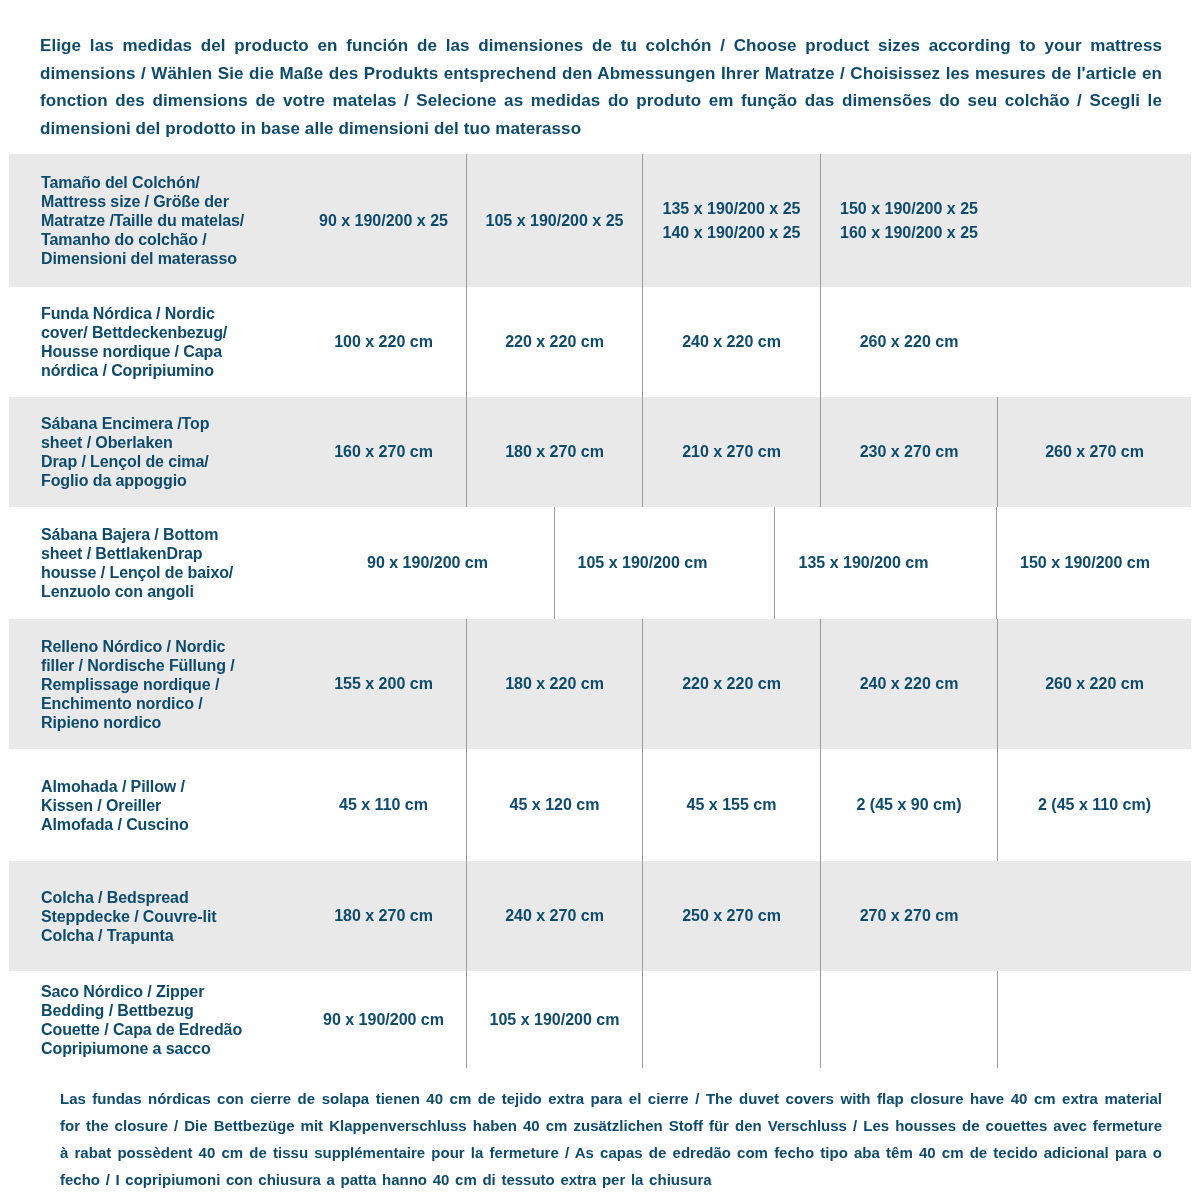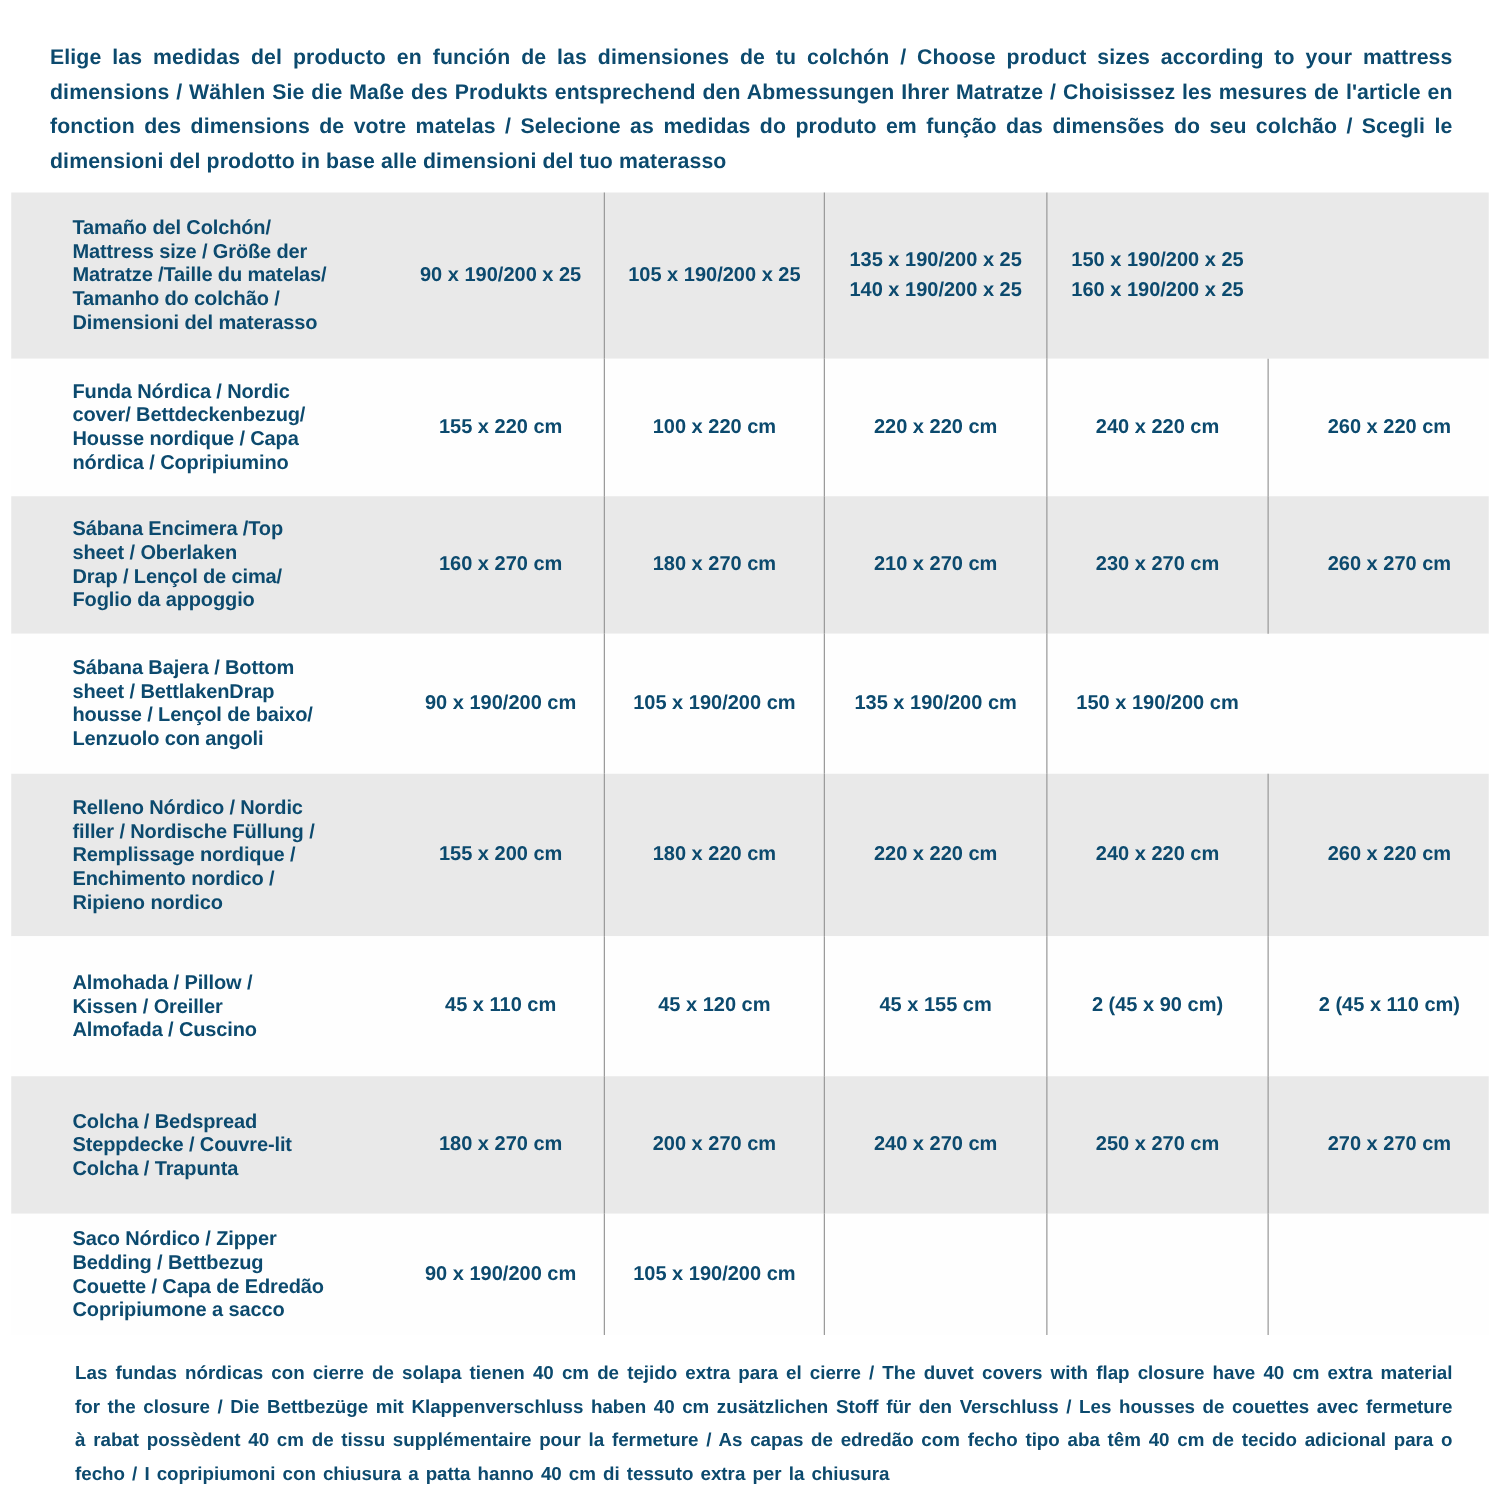--- a/index.html
+++ b/index.html
@@ -19,28 +19,27 @@
     text-align:justify;
     letter-spacing:0.1px;
   }
   .size-table{
     margin:4px 9px 0 9px;
   }
   .trow{
     display:grid;
     grid-template-columns:292px 165px 176px 178px 177px 194px;
     box-sizing:border-box;
-    padding-left:17px;
   }
   .trow:nth-child(odd){background:#e9e9e9;}
   .trow:nth-child(even){background:#fefefe;}
   .trow:nth-child(1){height:133px;}
   .trow:nth-child(2){height:110px;}
   .trow:nth-child(3){height:110px;}
-  .trow:nth-child(4){height:112px;}
+  .trow:nth-child(4){height:112px;gap:44px;}
   .trow:nth-child(5){height:130px;}
   .trow:nth-child(6){height:112px;}
   .trow:nth-child(7){height:110px;}
   .trow:nth-child(8){height:97px;}
   .label-cell{
     display:flex;align-items:center;
     padding-left:32px;padding-right:6px;
     box-sizing:border-box;
   }
   .label-cell span{
@@ -93,21 +92,20 @@
 160 x 190/200 x 25</div>
     </div>
 
     <div class="trow">
       <div class="label-cell">
         <span>Funda Nórdica / Nordic
 cover/ Bettdeckenbezug/
 Housse nordique / Capa
 nórdica / Copripiumino</span>
       </div>
-      <div class="value-cell">155 x 220 cm</div>
       <div class="value-cell">100 x 220 cm</div>
       <div class="value-cell">220 x 220 cm</div>
       <div class="value-cell">240 x 220 cm</div>
       <div class="value-cell">260 x 220 cm</div>
     </div>
 
     <div class="trow">
       <div class="label-cell">
         <span>Sábana Encimera /Top
 sheet / Oberlaken
@@ -162,21 +160,20 @@
       <div class="value-cell">2 (45 x 110 cm)</div>
     </div>
 
     <div class="trow">
       <div class="label-cell">
         <span>Colcha / Bedspread
 Steppdecke / Couvre-lit
 Colcha / Trapunta</span>
       </div>
       <div class="value-cell">180 x 270 cm</div>
-      <div class="value-cell">200 x 270 cm</div>
       <div class="value-cell">240 x 270 cm</div>
       <div class="value-cell">250 x 270 cm</div>
       <div class="value-cell">270 x 270 cm</div>
     </div>
 
     <div class="trow">
       <div class="label-cell">
         <span>Saco Nórdico / Zipper
 Bedding / Bettbezug
 Couette / Capa de Edredão

